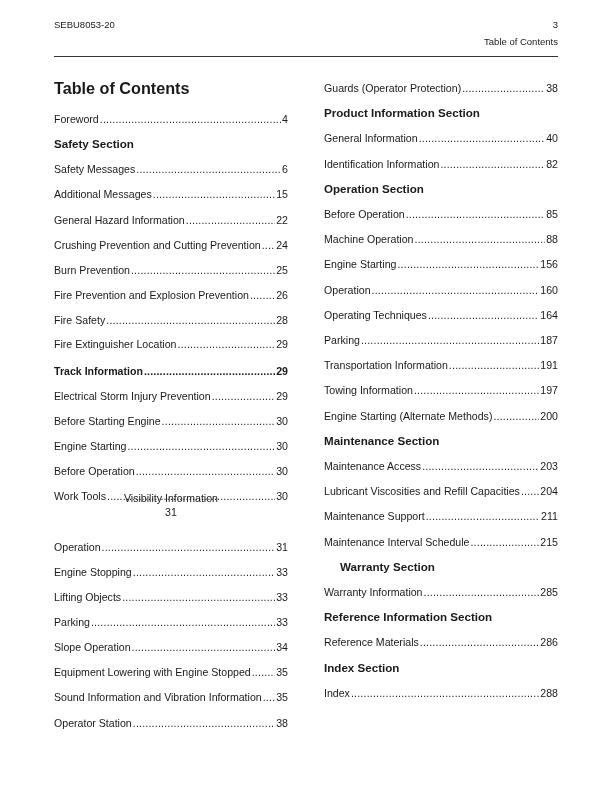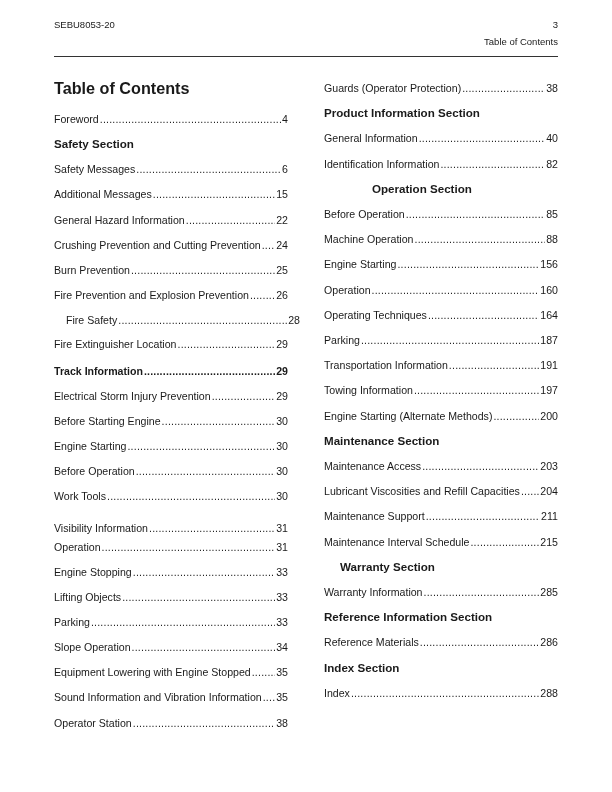--- a/index.html
+++ b/index.html
@@ -62,21 +62,21 @@
     <div class="item" style="top: 262.9px;">
       <span class="t">Burn Prevention</span>
       <span class="dots"></span>
       <span class="p">25</span>
     </div>
     <div class="item" style="top: 288.05px;">
       <span class="t">Fire Prevention and Explosion Prevention</span>
       <span class="dots"></span>
       <span class="p">26</span>
     </div>
-    <div class="item" style="top: 313.2px; margin-left: 12px;">
+    <div class="item" style="top: 313.2px;">
       <span class="t">Fire Safety</span>
       <span class="dots"></span>
       <span class="p">28</span>
     </div>
     <div class="item" style="top: 337px;">
       <span class="t">Fire Extinguisher Location</span>
       <span class="dots"></span>
       <span class="p">29</span>
     </div>
     <div class="item" style="top: 363.5px; font-weight: bold;">
@@ -102,21 +102,21 @@
     <div class="item" style="top: 464.1px;">
       <span class="t">Before Operation</span>
       <span class="dots"></span>
       <span class="p">30</span>
     </div>
     <div class="item" style="top: 489.25px;">
       <span class="t">Work Tools</span>
       <span class="dots"></span>
       <span class="p">30</span>
     </div>
-    <div class="item" style="top: 521px;">
+    <div class="item" style="top: 491px; flex-direction: column;">
       <span class="t">Visibility Information</span>
       <span class="dots"></span>
       <span class="p">31</span>
     </div>
     <div class="item" style="top: 539.55px;">
       <span class="t">Operation</span>
       <span class="dots"></span>
       <span class="p">31</span>
     </div>
     <div class="item" style="top: 564.7px;">
@@ -165,21 +165,21 @@
     <div class="item" style="top: 131.4px;">
       <span class="t">General Information</span>
       <span class="dots"></span>
       <span class="p">40</span>
     </div>
     <div class="item" style="top: 156.6px;">
       <span class="t">Identification Information</span>
       <span class="dots"></span>
       <span class="p">82</span>
     </div>
-    <div class="sec" style="top: 181.8px; margin-left: 48px;">Operation Section</div>
+    <div class="sec" style="top: 181.8px;">Operation Section</div>
     <div class="item" style="top: 207px;">
       <span class="t">Before Operation</span>
       <span class="dots"></span>
       <span class="p">85</span>
     </div>
     <div class="item" style="top: 232.2px;">
       <span class="t">Machine Operation</span>
       <span class="dots"></span>
       <span class="p">88</span>
     </div>

